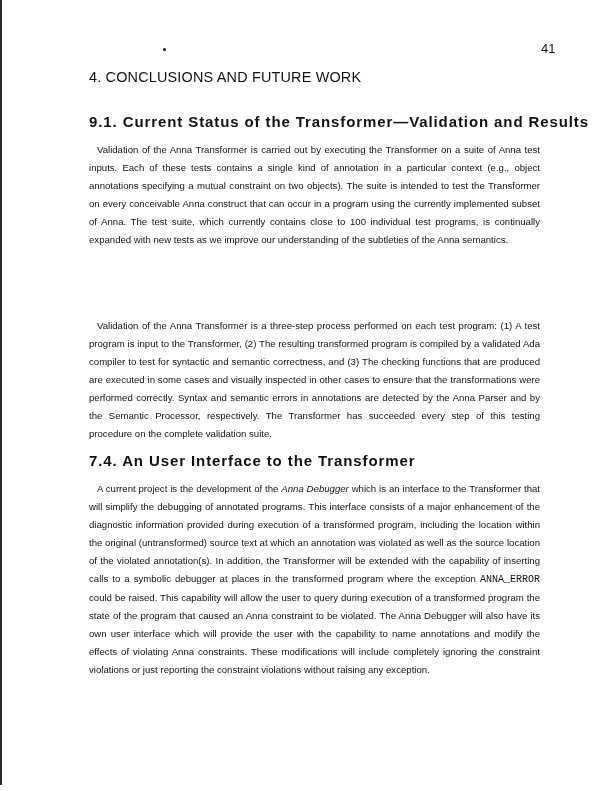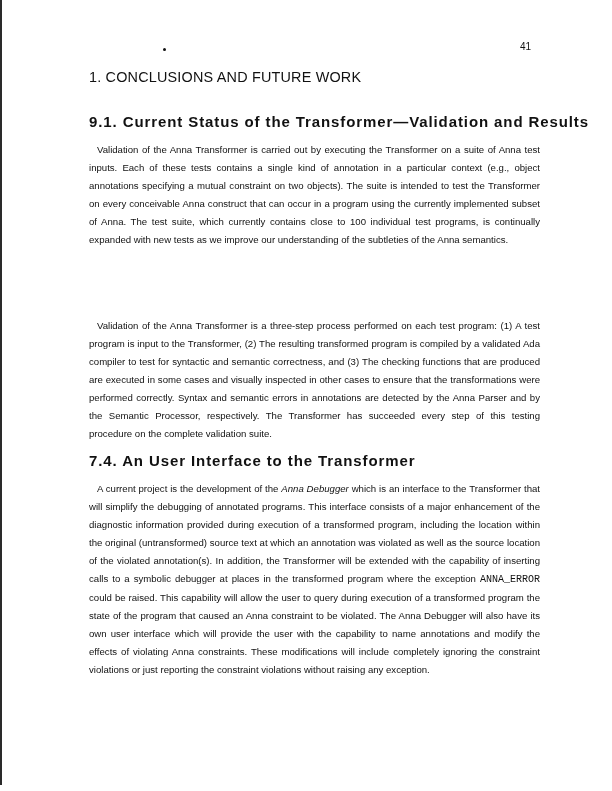--- a/index.html
+++ b/index.html
@@ -9,21 +9,21 @@
   }
   .left-border {
     position: absolute; left: 0; top: 0; width: 2px; height: 785px;
     background: #2a2a2a;
   }
   .dot {
     position: absolute; left: 163px; top: 48px; width: 3px; height: 3px;
     background: #111; border-radius: 50%;
   }
   .page-number {
-    position: absolute; left: 520px; top: 41px; font-size: 10px;
+    position: absolute; left: 541px; top: 41px; font-size: 13px;
   }
   .chapter-title {
     position: absolute; left: 89px; top: 69px; font-size: 14.4px;
     letter-spacing: 0.2px; white-space: nowrap;
   }
   .section-title {
     position: absolute; left: 89px; font-size: 15px; font-weight: bold;
     letter-spacing: 0.9px; white-space: nowrap;
   }
   .sec1 { top: 113px; text-align: center; }
@@ -40,20 +40,20 @@
   .mono { font-family: "Liberation Mono", monospace; font-size: 10px; }
 </style>
 </head>
 <body>
 
 <div class="left-border"></div>
 <div class="dot"></div>
 
 <div class="page-number">41</div>
 
-<div class="chapter-title">1. CONCLUSIONS AND FUTURE WORK</div>
+<div class="chapter-title">4. CONCLUSIONS AND FUTURE WORK</div>
 
 <div class="section-title sec1">9.1. Current Status of the Transformer—Validation and Results</div>
 <p class="para p1">Validation of the Anna Transformer is carried out by executing the Transformer on a suite of Anna test inputs.  Each of these tests contains a single kind of annotation in a particular context (e.g., object annotations specifying a mutual constraint on two objects).  The suite is intended to test the Transformer on every conceivable Anna construct that can occur in a program using the currently implemented subset of Anna.  The test suite, which currently contains close to 100 individual test programs, is continually expanded with new tests as we improve our understanding of the subtleties of the Anna semantics.</p>
 <p class="para p2">Validation of the Anna Transformer is a three-step process performed on each test program:  (1) A test program is input to the Transformer, (2) The resulting transformed program is compiled by a validated Ada compiler to test for syntactic and semantic correctness, and (3) The checking functions that are produced are executed in some cases and visually inspected in other cases to ensure that the transformations were performed correctly.  Syntax and semantic errors in annotations are detected by the Anna Parser and by the Semantic Processor, respectively.  The Transformer has succeeded every step of this testing procedure on the complete validation suite.</p>
 
 <div class="section-title sec2">7.4. An User Interface to the Transformer</div>
 <p class="para p3"><span>A current project is the development of the </span><span class="italic">Anna Debugger</span><span> which is an interface to the Transformer that will simplify the debugging of annotated programs.  This interface consists of a major enhancement of the diagnostic information provided during execution of a transformed program, including the location within the original (untransformed) source text at which an annotation was violated as well as the source location of the violated annotation(s).  In addition, the Transformer will be extended with the capability of inserting calls to a symbolic debugger at places in the transformed program where the exception </span><span class="mono">ANNA_ERROR</span><span> could be raised.  This capability will allow the user to query during execution of a transformed program the state of the program that caused an Anna constraint to be violated.  The Anna Debugger will also have its own user interface which will provide the user with the capability to name annotations and modify the effects of violating Anna constraints. These modifications will include completely ignoring the constraint violations or just reporting the constraint violations without raising any exception.</span></p>
 
 </body></html>

